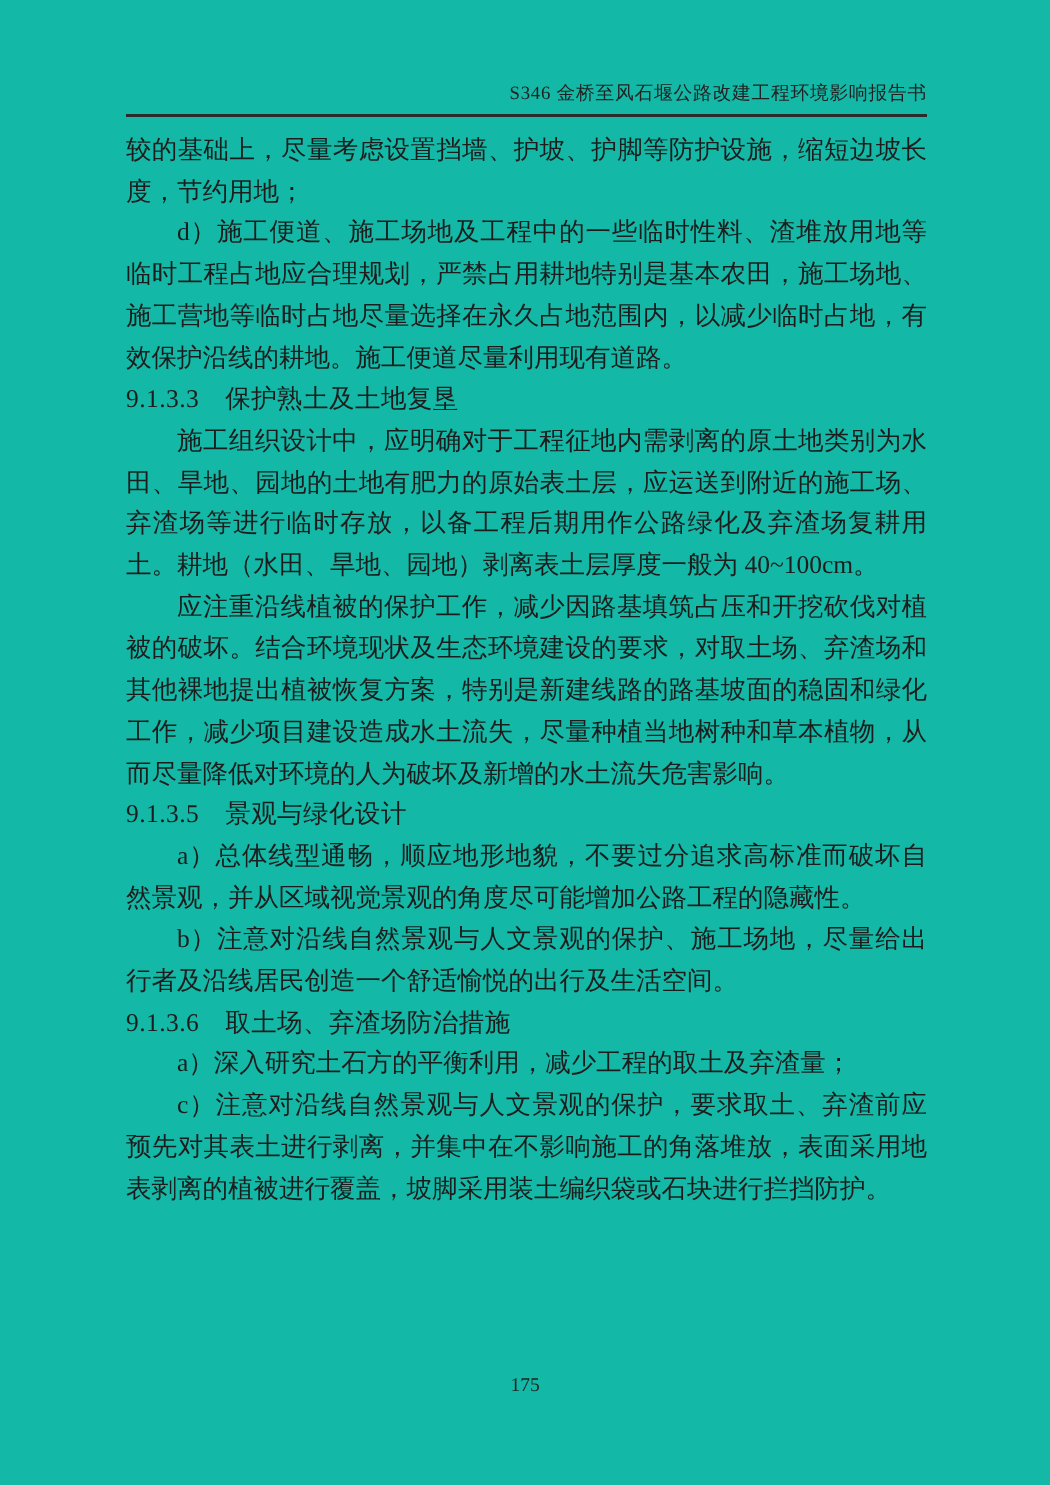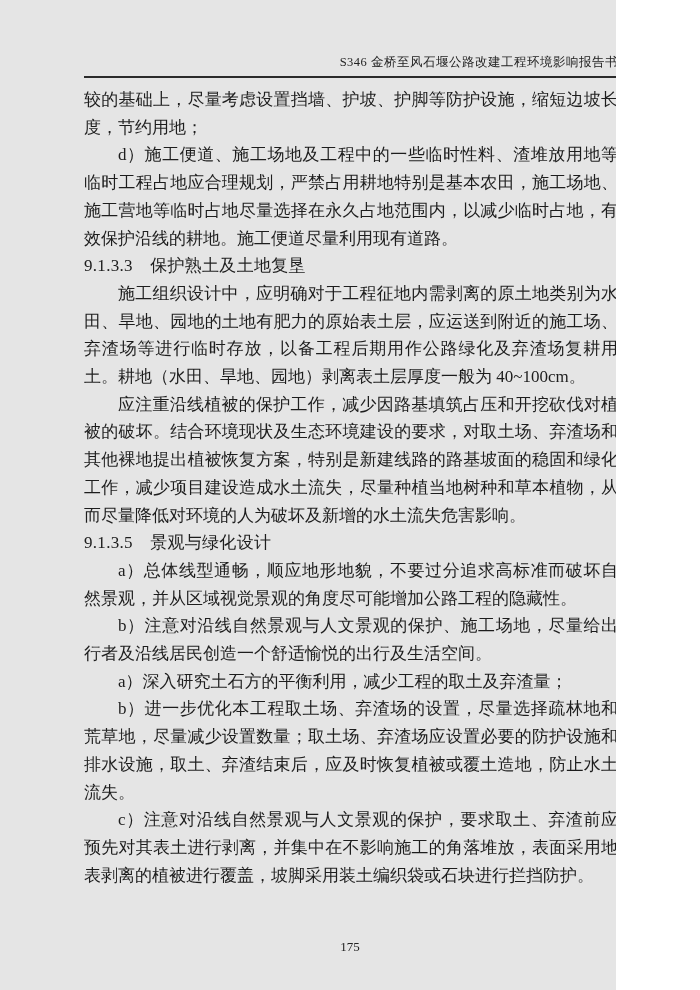--- a/index.html
+++ b/index.html
@@ -2,23 +2,23 @@
 <html><head>
 <meta charset="utf-8">
 <style>
   html, body {
     margin: 0;
     padding: 0;
     background: #ffffff;
   }
   .page {
     position: relative;
-    width: 616px;
+    width: 700px;
     height: 990px;
-    background: #e5e5e5;
+    background: #14b8a6;
     overflow: hidden;
     font-family: "Liberation Serif", "DejaVu Serif", serif;
     color: #1d1d1d;
   }
   .running-header {
     position: absolute;
     left: 84px;
     top: 54px;
     width: 534px;
     text-align: right;
@@ -39,21 +39,21 @@
     text-align: justify;
     color: #1d1d1d;
   }
   .blk { margin: 0; padding: 0; }
   .blk.paragraph { text-indent: 2em; }
   .blk.continuation { text-indent: 0; }
   .blk.heading { text-indent: 0; letter-spacing: 0.3px; }
   .page-footer {
     position: absolute;
     left: 0;
-    top: 939px;
+    top: 915px;
     width: 700px;
     text-align: center;
     font-size: 13px;
     color: #222222;
   }
 </style>
 </head>
 <body>
 
 <div class="page">
@@ -62,20 +62,20 @@
 
   <div class="content">
     <div class="blk continuation">较的基础上，尽量考虑设置挡墙、护坡、护脚等防护设施，缩短边坡长度，节约用地；</div>
     <div class="blk paragraph">d）施工便道、施工场地及工程中的一些临时性料、渣堆放用地等临时工程占地应合理规划，严禁占用耕地特别是基本农田，施工场地、施工营地等临时占地尽量选择在永久占地范围内，以减少临时占地，有效保护沿线的耕地。施工便道尽量利用现有道路。</div>
     <div class="blk heading">9.1.3.3　保护熟土及土地复垦</div>
     <div class="blk paragraph">施工组织设计中，应明确对于工程征地内需剥离的原土地类别为水田、旱地、园地的土地有肥力的原始表土层，应运送到附近的施工场、弃渣场等进行临时存放，以备工程后期用作公路绿化及弃渣场复耕用土。耕地（水田、旱地、园地）剥离表土层厚度一般为 40~100cm。</div>
     <div class="blk paragraph">应注重沿线植被的保护工作，减少因路基填筑占压和开挖砍伐对植被的破坏。结合环境现状及生态环境建设的要求，对取土场、弃渣场和其他裸地提出植被恢复方案，特别是新建线路的路基坡面的稳固和绿化工作，减少项目建设造成水土流失，尽量种植当地树种和草本植物，从而尽量降低对环境的人为破坏及新增的水土流失危害影响。</div>
     <div class="blk heading">9.1.3.5　景观与绿化设计</div>
     <div class="blk paragraph">a）总体线型通畅，顺应地形地貌，不要过分追求高标准而破坏自然景观，并从区域视觉景观的角度尽可能增加公路工程的隐藏性。</div>
     <div class="blk paragraph">b）注意对沿线自然景观与人文景观的保护、施工场地，尽量给出行者及沿线居民创造一个舒适愉悦的出行及生活空间。</div>
+    <div class="blk heading">9.1.3.6　取土场、弃渣场防治措施</div>
     <div class="blk paragraph">a）深入研究土石方的平衡利用，减少工程的取土及弃渣量；</div>
-    <div class="blk paragraph">b）进一步优化本工程取土场、弃渣场的设置，尽量选择疏林地和荒草地，尽量减少设置数量；取土场、弃渣场应设置必要的防护设施和排水设施，取土、弃渣结束后，应及时恢复植被或覆土造地，防止水土流失。</div>
     <div class="blk paragraph">c）注意对沿线自然景观与人文景观的保护，要求取土、弃渣前应预先对其表土进行剥离，并集中在不影响施工的角落堆放，表面采用地表剥离的植被进行覆盖，坡脚采用装土编织袋或石块进行拦挡防护。</div>
   </div>
 
   <div class="page-footer">175</div>
 
 </div>
 
 </body></html>

